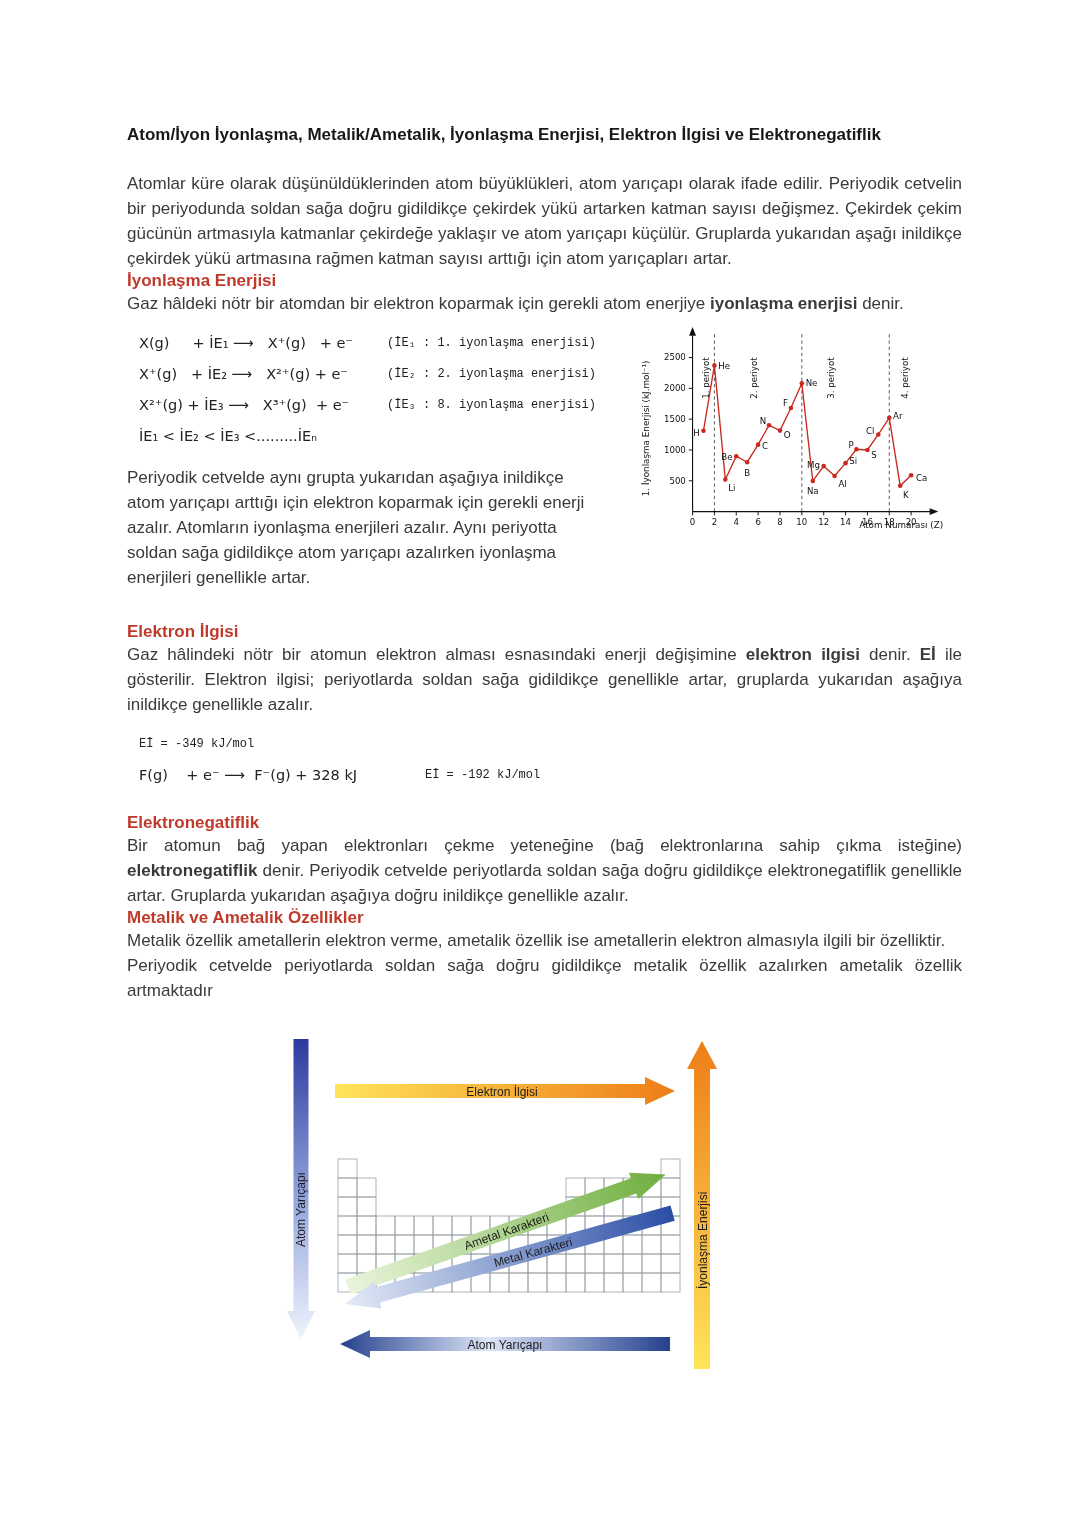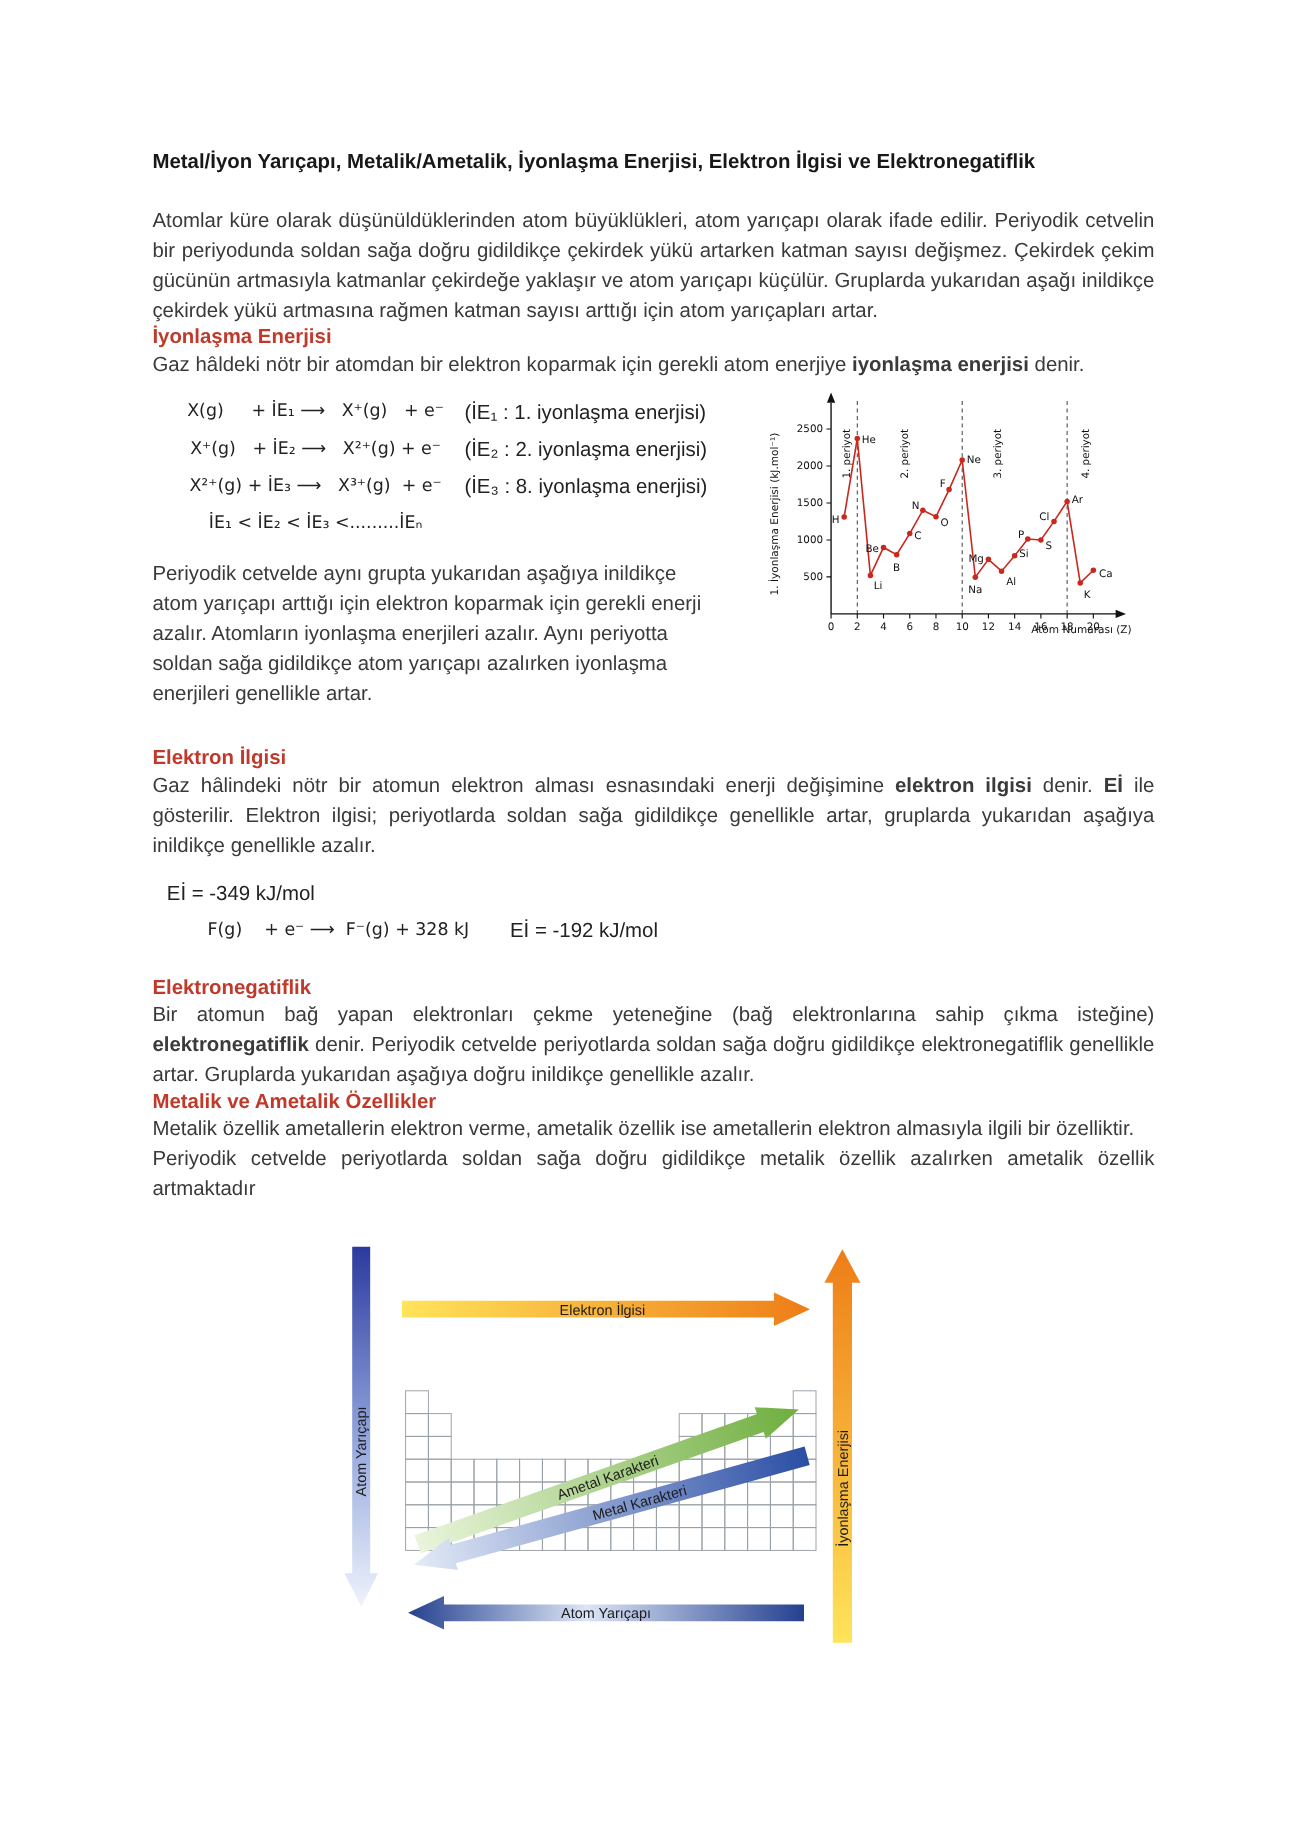--- a/index.html
+++ b/index.html
@@ -11,34 +11,34 @@
   p.body{font-size:17px;line-height:25px;}
   .j{text-align:justify;}
   .gap-lg{margin-top:32px;}
   .gap-md{margin-top:22px;}
   .gap-sm{margin-top:12px;}
   .row{display:flex;align-items:flex-start;margin-top:12px;}
   .col-left{width:500px;flex:0 0 auto;}
   .col-right{margin-left:12px;margin-top:-6px;}
   .equations{padding-left:12px;}
   .eqrow{display:flex;line-height:31px;}
-  .eq{white-space:pre;width:248px;font-family:"DejaVu Sans",sans-serif;font-size:14.5px;color:#222222;text-align:center;}
+  .eq{white-space:pre;width:248px;font-family:"DejaVu Sans",sans-serif;font-size:14.5px;color:#222222;}
   .eq.wide{width:286px;}
-  .eqnote{white-space:pre;font-family:Liberation Sans, sans-serif;font-size:17px;color:#222222;}
+  .eqnote{white-space:pre;font-family:Liberation Mono, monospace;font-size:12px;color:#222222;}
   .side{margin-top:13px;width:478px;}
   .chart-svg{font-family:"DejaVu Sans",sans-serif;}
   .diagram-wrap{margin-top:26px;margin-left:143px;}
   .dlab{font-size:12px;fill:#1c1c1c;font-family:"Liberation Sans","DejaVu Sans",sans-serif;}
 </style>
 </head>
 <body>
 
 <div class="page">
 
-  <h1 class="title">Metal/İyon Yarıçapı, Metalik/Ametalik, İyonlaşma Enerjisi, Elektron İlgisi ve Elektronegatiflik</h1>
+  <h1 class="title">Atom/İyon İyonlaşma, Metalik/Ametalik, İyonlaşma Enerjisi, Elektron İlgisi ve Elektronegatiflik</h1>
 
   <section>
     <p class="body j"><span>Atomlar küre olarak düşünüldüklerinden atom büyüklükleri, atom yarıçapı olarak ifade edilir. Periyodik cetvelin bir periyodunda soldan sağa doğru gidildikçe çekirdek yükü artarken katman sayısı değişmez. Çekirdek çekim gücünün artmasıyla katmanlar çekirdeğe yaklaşır ve atom yarıçapı küçülür. Gruplarda yukarıdan aşağı inildikçe çekirdek yükü artmasına rağmen katman sayısı arttığı için atom yarıçapları artar.</span></p>
   </section>
 
   <section>
     <h2 class="h">İyonlaşma Enerjisi</h2>
     <p class="body j"><span>Gaz hâldeki nötr bir atomdan bir elektron koparmak için gerekli atom enerjiye </span><span style="font-weight: 700;">iyonlaşma enerjisi</span><span> denir.</span></p>
 
     <div class="row">

